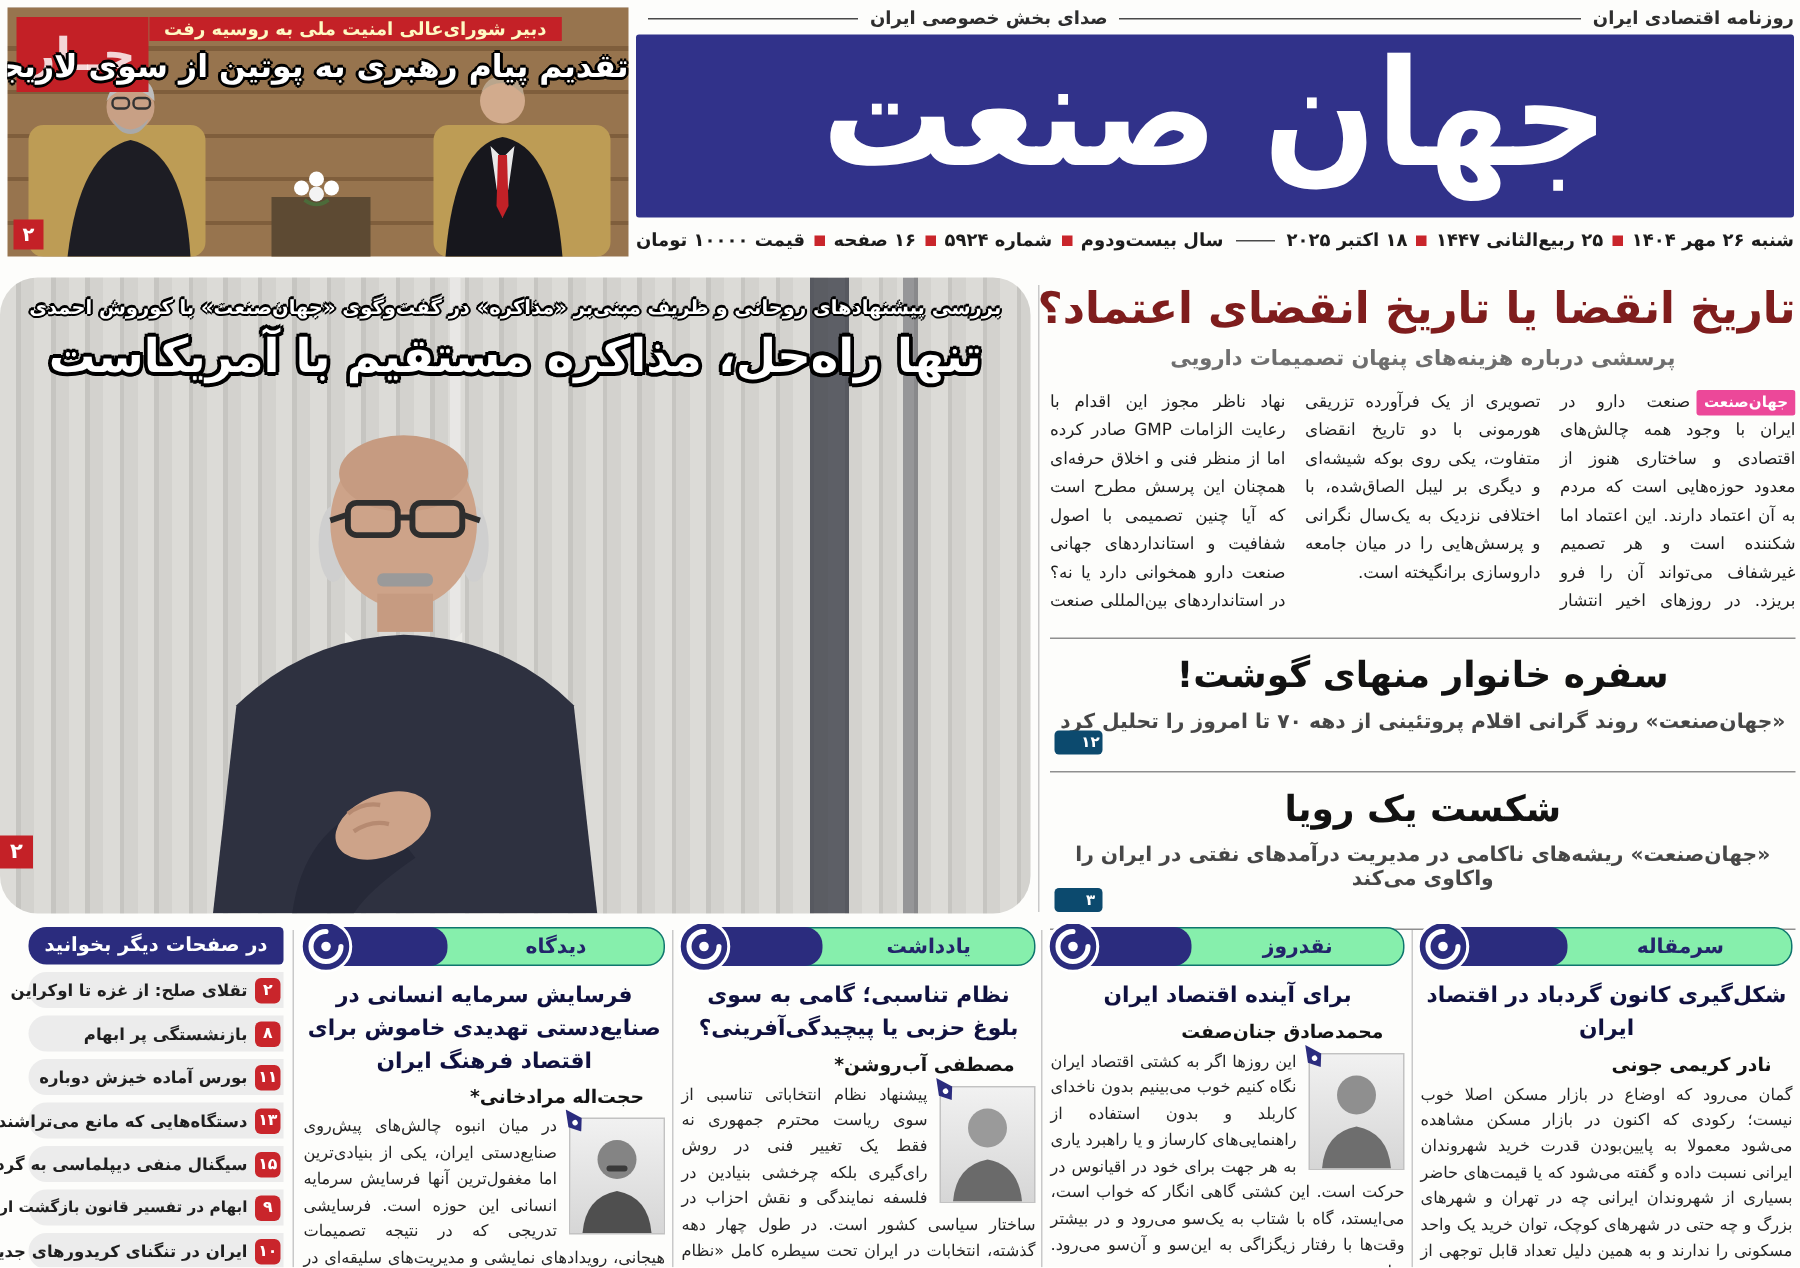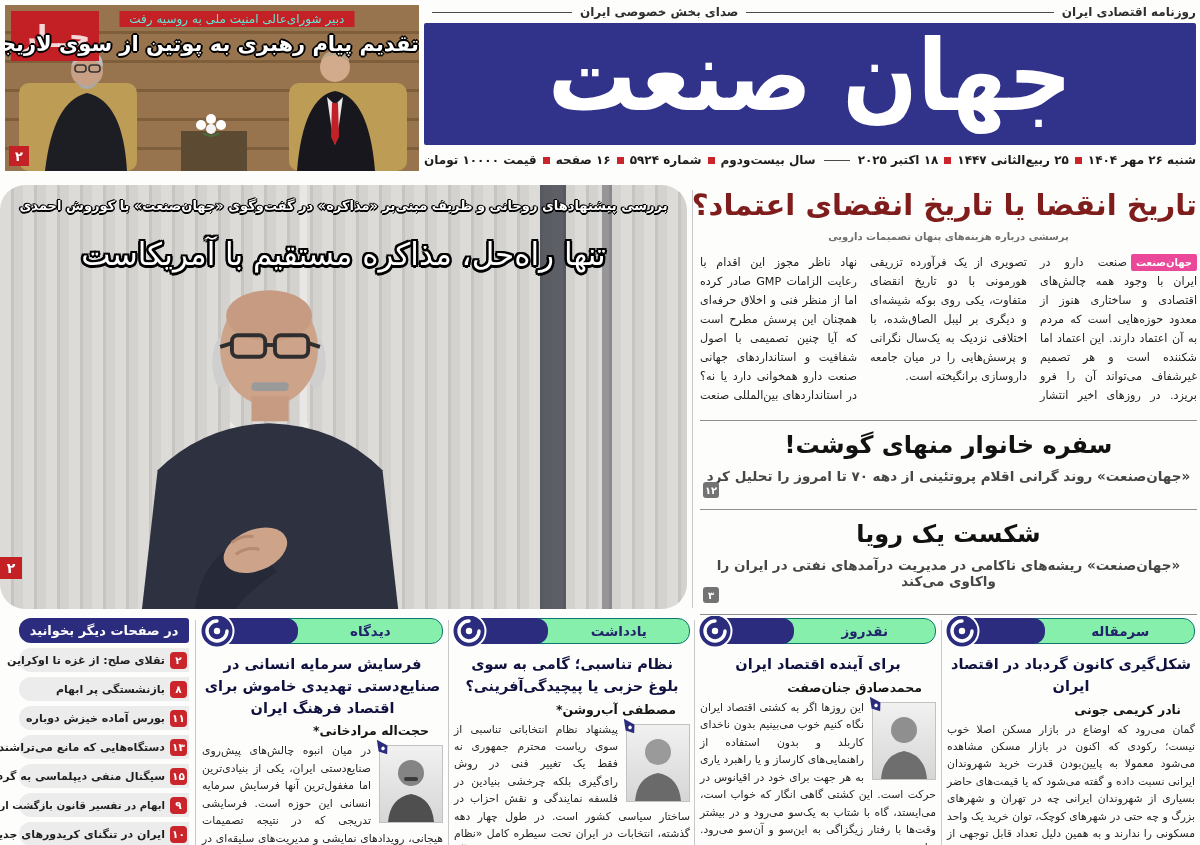--- a/index.html
+++ b/index.html
@@ -7,21 +7,21 @@
         direction:rtl;font-family:"DejaVu Sans","Liberation Sans",sans-serif;color:#1a1a1a;}
 
   
   .tphoto{position:absolute;top:5px;left:5px;width:414px;height:166px;overflow:hidden;
           background:repeating-linear-gradient(180deg,#97744e 0 26px,#7f5e3c 26px 29px);}
   .tphoto svg{position:absolute;inset:0;}
   .tp-corner{position:absolute;top:6px;left:6px;width:88px;height:50px;background:#c32026;
              color:rgba(255,255,255,.82);font-size:30px;font-weight:bold;
              display:flex;align-items:center;justify-content:center;}
   .tp-kicker{position:absolute;top:6px;left:56%;transform:translateX(-50%);background:#c42127;
-             color:#5eead4;font-size:12px;font-weight:normal;padding:1px 10px;white-space:nowrap;}
+             color:#fef9c3;font-size:12px;font-weight:bold;padding:1px 10px;white-space:nowrap;}
   .tp-head{position:absolute;top:27px;left:0;right:0;text-align:center;color:#fff;font-size:21px;
            font-weight:bold;white-space:nowrap;
            text-shadow:-2px 0 #000,2px 0 #000,0 -2px #000,0 2px #000,-1px -1px #000,1px 1px #000,1px -1px #000,-1px 1px #000;}
   .tp-badge{position:absolute;bottom:5px;left:4px;width:20px;height:20px;background:#c42127;color:#fff;
             font-size:13px;font-weight:bold;display:flex;align-items:center;justify-content:center;}
 
   .mast{position:absolute;top:0;left:424px;right:4px;height:180px;}
   .taglines{display:flex;align-items:center;height:18px;margin-top:3px;font-size:12px;font-weight:bold;color:#2e2e2e;}
   .hl{flex:1;height:1px;background:#4a4a4a;margin:0 8px;}
   .hl.short{flex:0 0 140px;}
@@ -33,41 +33,41 @@
 
   
   .hero{position:absolute;top:185px;left:0;width:687px;height:424px;overflow:hidden;
         background:repeating-linear-gradient(90deg,#dcdbd7 0 11px,#c6c5c1 11px 14px,#d3d2ce 14px 23px);border-radius:25px;}
   .hband{position:absolute;top:0;bottom:0;}
   .hb1{left:540px;width:26px;background:rgba(44,47,58,.72);}
   .hb2{left:602px;width:10px;background:rgba(44,47,58,.40);}
   .hb3{left:300px;width:7px;background:rgba(255,255,255,.35);}
   .hero-kicker{position:absolute;top:13px;left:0;right:0;text-align:center;color:#fff;font-size:13px;font-weight:bold;
                text-shadow:-1.5px 0 #000,1.5px 0 #000,0 -1.5px #000,0 1.5px #000,1px 1px #000,-1px -1px #000;}
-  .hero-head{position:absolute;top:35px;left:0;right:0;text-align:center;color:#fff;font-size:31px;font-weight:normal;
-             text-shadow:-2.5px 0 #000,2.5px 0 #000,0 -2.5px #000,0 2.5px #000,2px 2px #000,-2px -2px #000,2px -2px #000,-2px 2px #000;margin-top:16px;}
+  .hero-head{position:absolute;top:35px;left:0;right:0;text-align:center;color:#fff;font-size:31px;font-weight:bold;
+             text-shadow:-2.5px 0 #000,2.5px 0 #000,0 -2.5px #000,0 2.5px #000,2px 2px #000,-2px -2px #000,2px -2px #000,-2px 2px #000;}
   .hero-badge{position:absolute;left:0;top:372px;width:22px;height:22px;background:#c42127;color:#fff;
               font-size:14px;font-weight:bold;display:flex;align-items:center;justify-content:center;}
   .vdiv{position:absolute;background:#c9c9c9;width:1px;}
 
   
   .lead-zone{position:absolute;top:188px;left:700px;width:497px;height:424px;}
   .lead-head{font-size:29px;font-weight:bold;color:#7f1d1d;text-align:center;white-space:nowrap;}
-  .lead-sub{font-size:10px;color:#6f6f6f;font-weight:bold;text-align:center;margin-top:9px;}
+  .lead-sub{font-size:14px;color:#6f6f6f;font-weight:bold;text-align:center;margin-top:9px;}
   .lead-body{margin-top:11px;column-count:3;column-gap:13px;font-size:11.2px;line-height:1.7;
              text-align:justify;color:#1e1e1e;height:158px;overflow:hidden;}
   .lead-body p{margin:0 0 4px;}
   .chip{display:inline-block;background:#ec4899;color:#fff;font-size:10px;font-weight:bold;
         padding:0 5px;border-radius:2px;margin-left:4px;}
   .rule{border:none;border-top:1px solid #8f8f8f;margin:9px 0 0;}
   .block{position:relative;padding-bottom:16px;}
   .h2{font-size:24px;font-weight:bold;color:#121212;text-align:center;margin-top:10px;white-space:nowrap;}
   .h2sub{font-size:13.5px;color:#474747;font-weight:bold;text-align:center;margin-top:9px;}
-  .pbadge{position:absolute;left:3px;bottom:2px;width:16px;height:16px;background:#737373;border-radius:3px;
-          color:#fff;font-size:10px;font-weight:bold;display:flex;align-items:center;justify-content:center;}
+  .pbadge{position:absolute;left:3px;bottom:2px;width:16px;height:16px;background:#0c4a6e;border-radius:3px;
+          color:#fff;font-size:10px;font-weight:bold;display:flex;align-items:center;justify-content:center;padding-left:16px;}
 
   
   .bottom{position:absolute;top:616px;left:0;right:0;bottom:0;}
   .sidebar{position:absolute;left:0;top:2px;width:170px;padding-left:19px;}
   .sb-head{height:25px;background:#2b2c7e;border-radius:12px 3px 3px 12px;color:#fff;font-size:13px;
            font-weight:bold;display:flex;align-items:center;justify-content:center;}
   .sb-item{height:24px;margin-top:5px;background:#ececec;border-radius:12px 0 0 12px;display:flex;
            align-items:center;padding-right:2px;}
   .sb-num{flex:0 0 17px;width:17px;height:17px;background:#c9252b;border-radius:4px;color:#fff;font-size:10.5px;
           font-weight:bold;display:flex;align-items:center;justify-content:center;margin-left:5px;}

